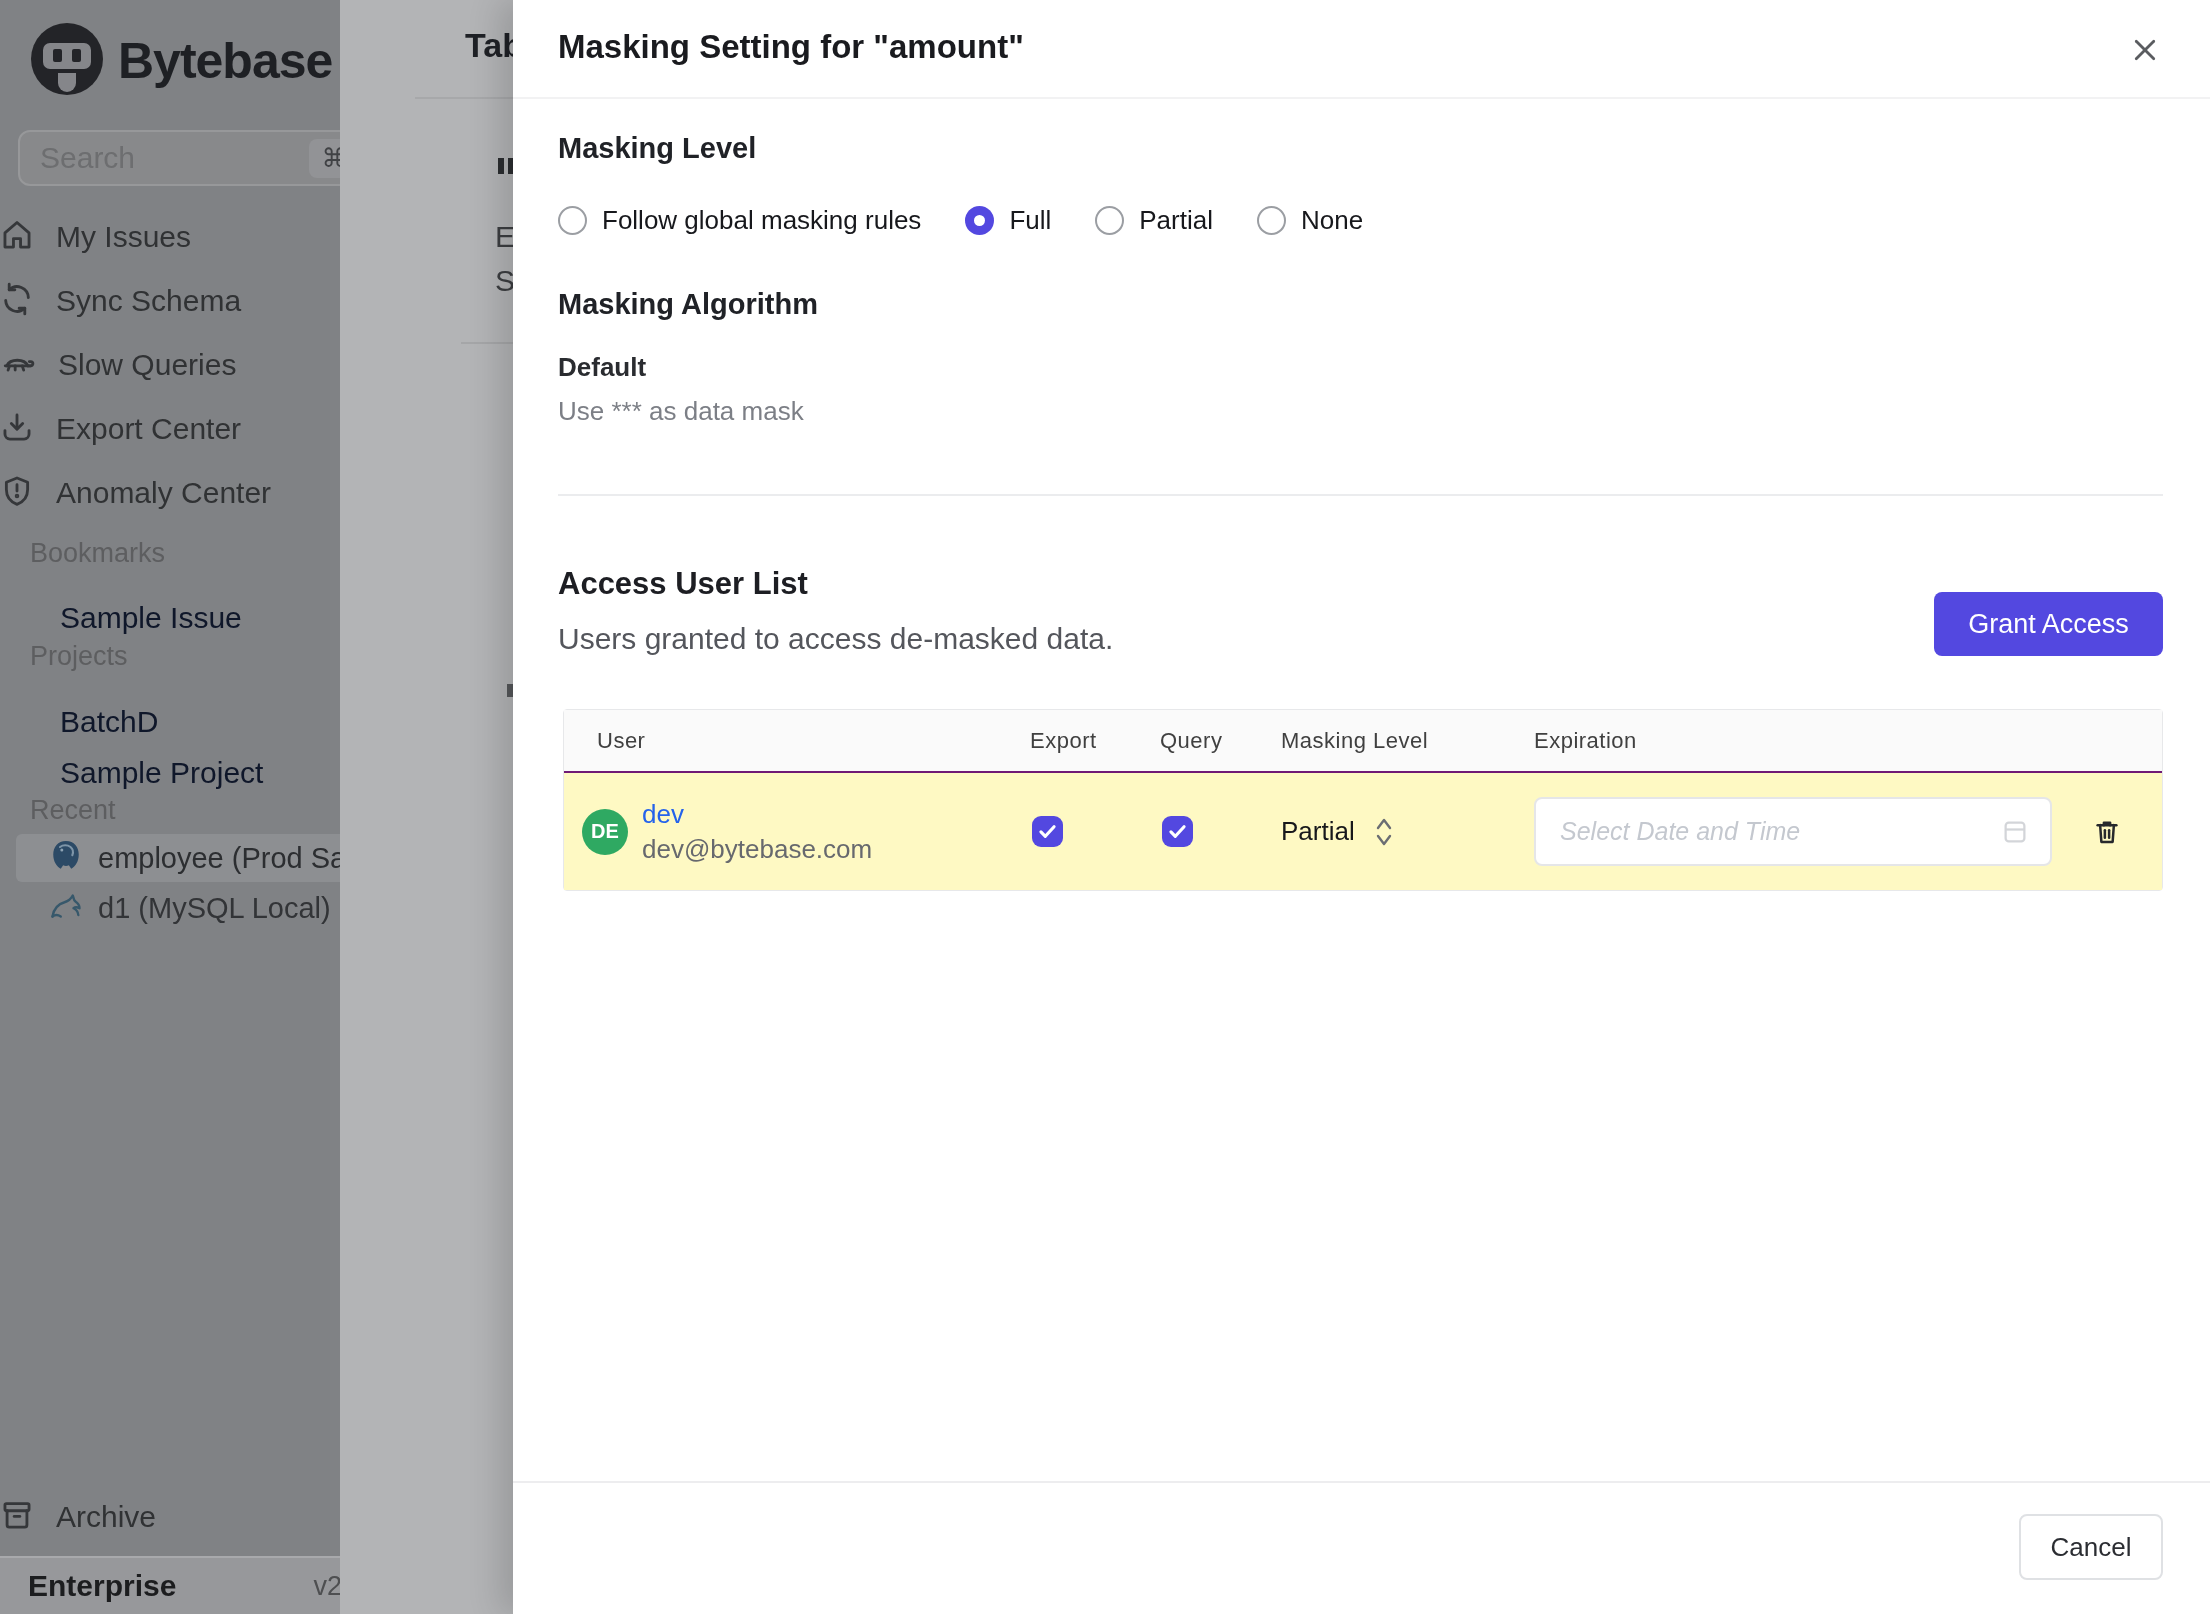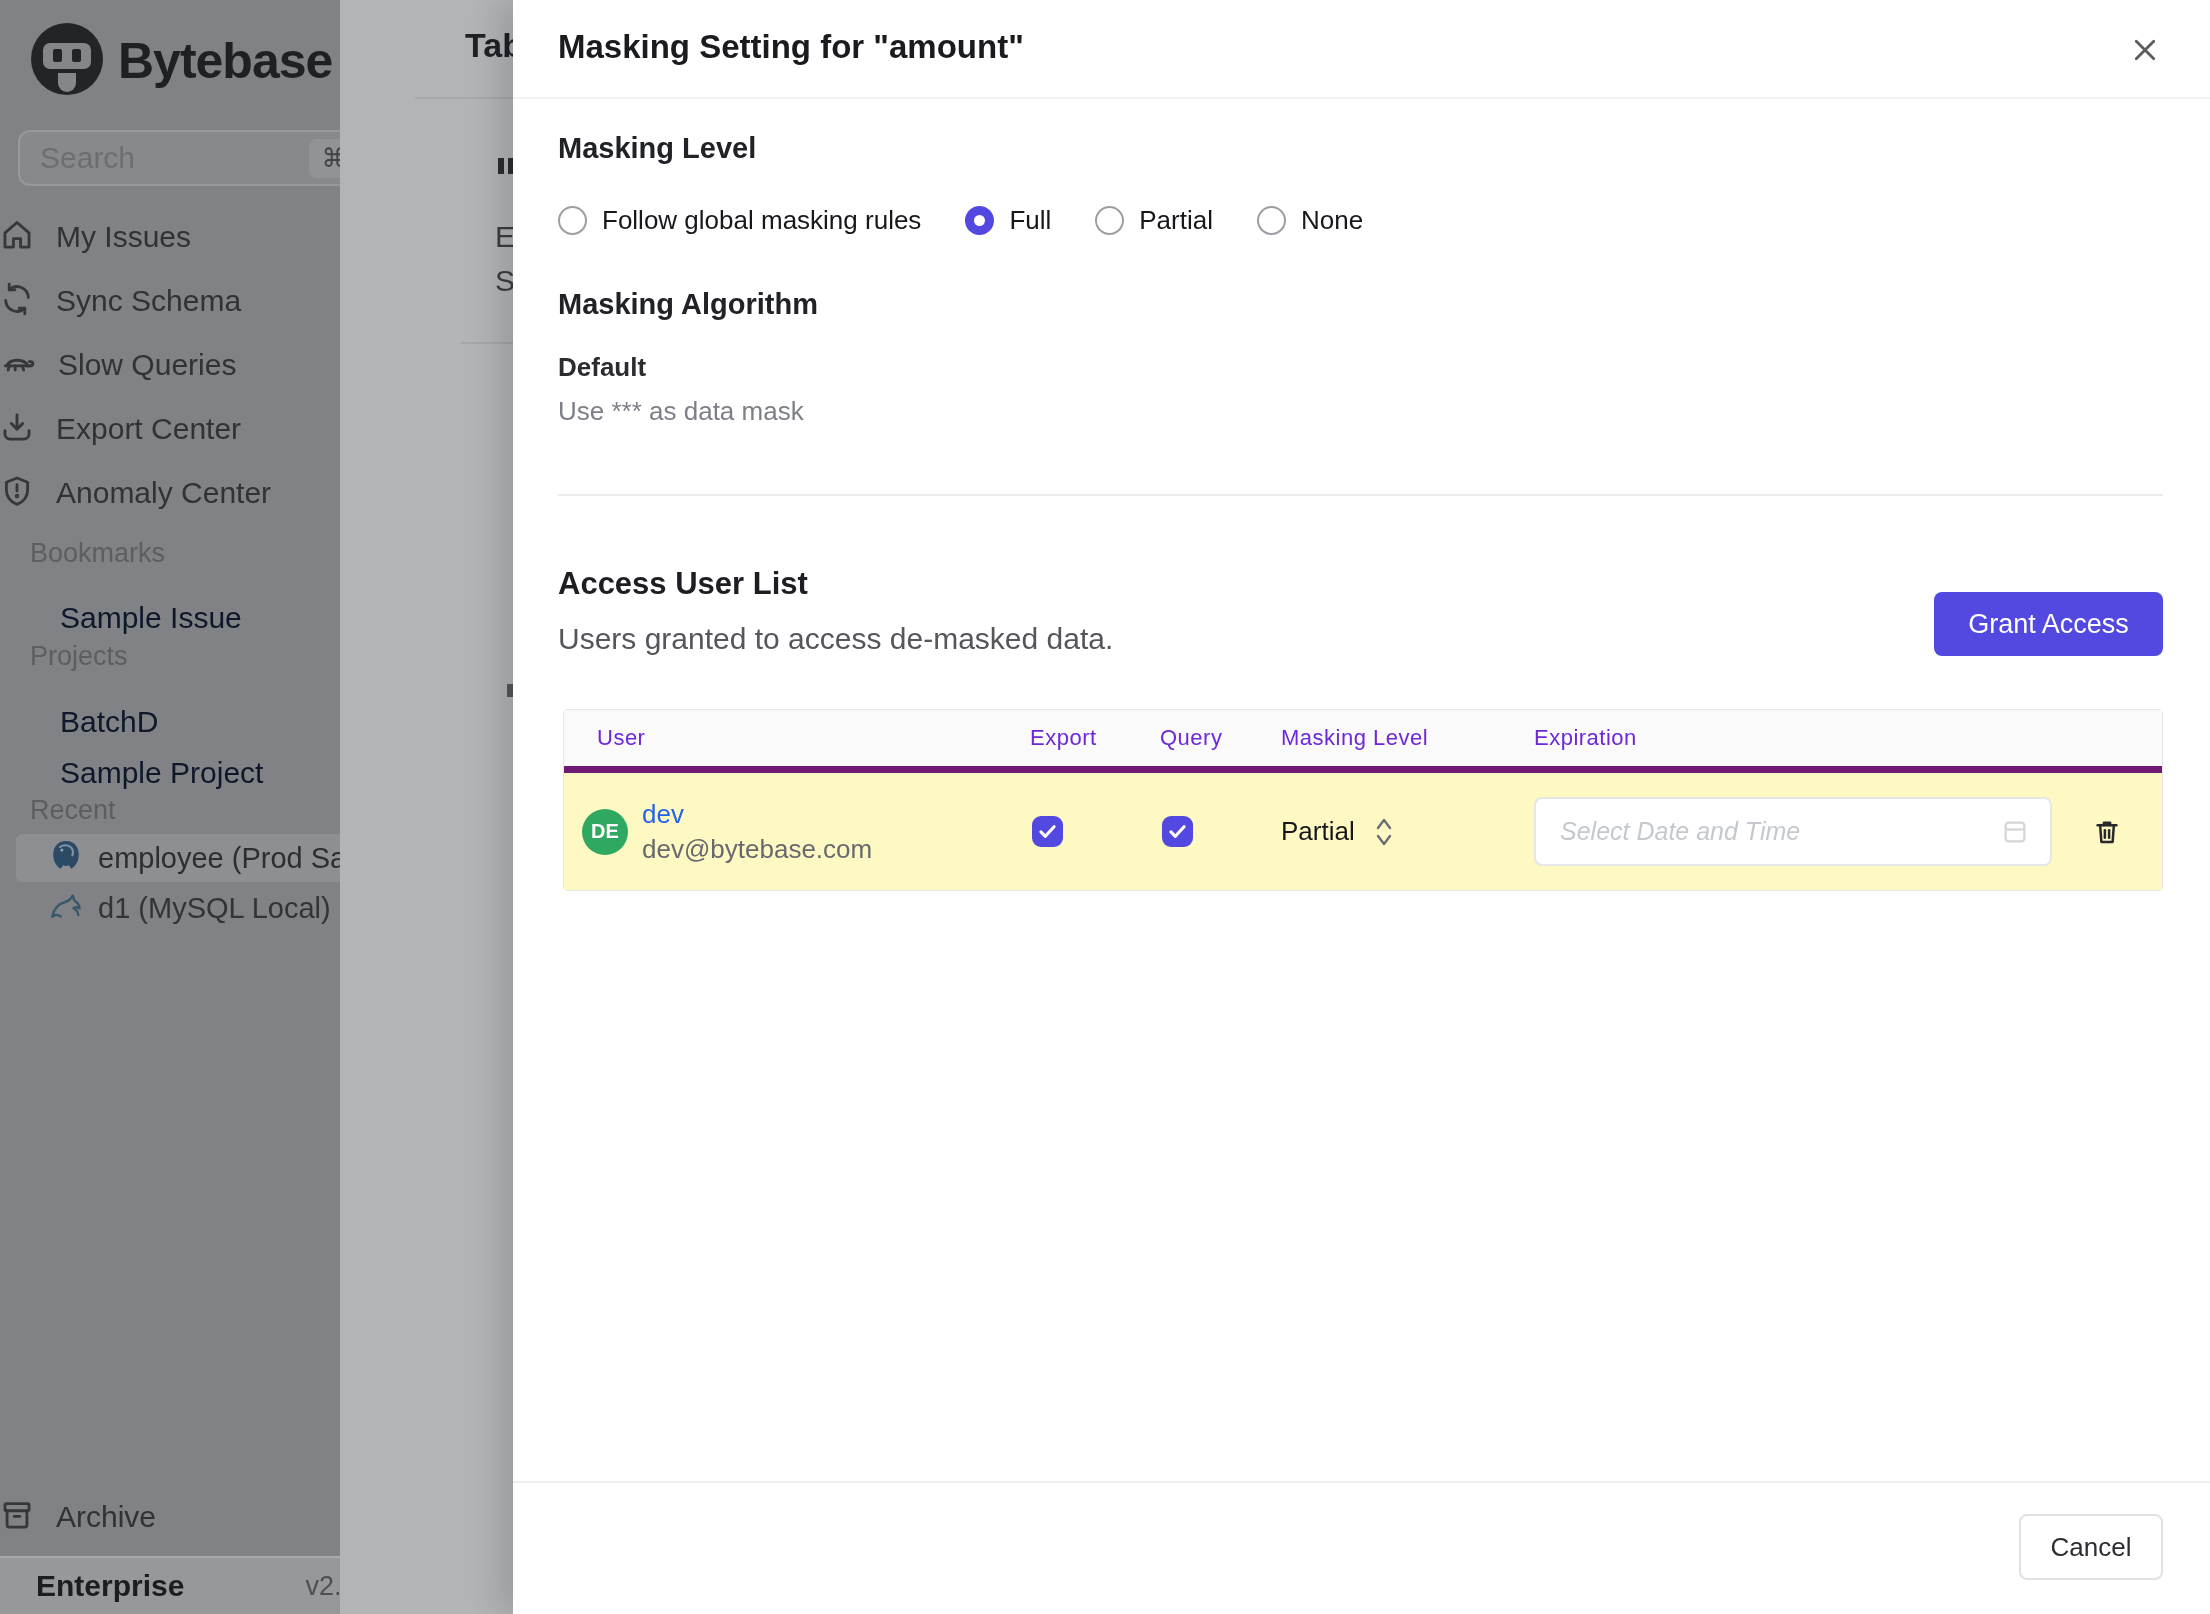--- a/index.html
+++ b/index.html
@@ -25,21 +25,21 @@
     background:#8b8c8f; border:2px solid #9c9da0; border-radius:10px;
     display:flex; align-items:center; justify-content:center; }
   .sect { position:absolute; left:30px; font-size:27px; color:#5d5e60; }
   .sub-item { position:absolute; left:60px; font-size:30px; color:#0f172a;margin-top:13px; }
   .tree-row { position:absolute; left:16px; width:364px; height:48px; border-radius:6px;
     display:flex; align-items:center; padding-left:32px; gap:14px; overflow:hidden; }
   .tree-row .lbl { font-size:29px; color:#2c2e31; white-space:nowrap; }
   .tree-row.hl { background:#8d8f92; }
   .side-footer { position:absolute; left:0; bottom:0; width:415px; height:58px;
     background:#97989b; border-top:2px solid #a8a9ac; display:flex; align-items:center;
-    justify-content:space-between; padding:0 36px; }
+    justify-content:space-between; padding:0 28px; }
   .side-footer .plan { font-size:30px; font-weight:700; color:#1c1d1f; }
   .side-footer .ver { font-size:27px; color:#4e4f51; }
 
   
   .strip { position:absolute; left:415px; top:0; width:98px; height:1614px;
     background:#b3b4b6; overflow:hidden; }
   .strip .tabtitle { position:absolute; left:50px; top:26px; font-size:34px;
     font-weight:700; color:#1f2126; white-space:nowrap; }
   .strip .line1 { position:absolute; left:0; top:97px; width:98px; height:2px; background:#a7a8aa; }
   .strip .pause { position:absolute; left:83px; top:158px; display:flex; gap:4px; }
@@ -69,22 +69,22 @@
   .mid-div { position:absolute; left:45px; top:494px; width:1605px; height:2px; background:#ebecee; }
   .h3 { position:absolute; left:45px; top:566px; font-size:31px; font-weight:700; color:#1d1e23; }
   .grant-btn { position:absolute; left:1421px; top:592px; width:229px; height:64px;
     background:#5348e0; border:none; border-radius:8px; color:#fff; font-size:27px;
     font-weight:500; font-family:inherit; cursor:pointer; }
   .sub-note { position:absolute; left:45px; top:622px; font-size:30px; color:#54565c; }
 
   .acc-table { position:absolute; left:50px; top:709px; width:1600px;
     border:1px solid #e7e8ea; border-radius:4px; background:#fff; }
   .t-head { display:grid; grid-template-columns:466px 130px 121px 253px 1fr; height:63px;
-    background:#fafafa; border-bottom:7px solid #701a75; align-items:center;
-    font-size:22px; color:#6d28d9; font-weight:500; letter-spacing:0.5px; }
+    background:#fafafa; border-bottom:2px solid #701a75; align-items:center;
+    font-size:22px; color:#404040; font-weight:500; letter-spacing:0.5px; }
   .t-head .c1 { padding-left:33px; }
   .t-row { display:grid; grid-template-columns:466px 130px 121px 253px 1fr; height:117px;
     align-items:center; background:#fef9c3; }
   .user-cell { display:flex; align-items:center; gap:14px; padding-left:18px; }
   .avatar { width:46px; height:46px; border-radius:50%; background:#2fa962; color:#fff;
     font-size:20px; font-weight:600; display:flex; align-items:center; justify-content:center; }
   .u-name { font-size:26px; color:#2563eb; cursor:pointer; }
   .u-mail { font-size:26px; color:#67696e; margin-top:4px; }
   .cbx { width:31px; height:31px; border-radius:9px; background:#5348e0; margin-left:2px;
     display:flex; align-items:center; justify-content:center; cursor:pointer; }

